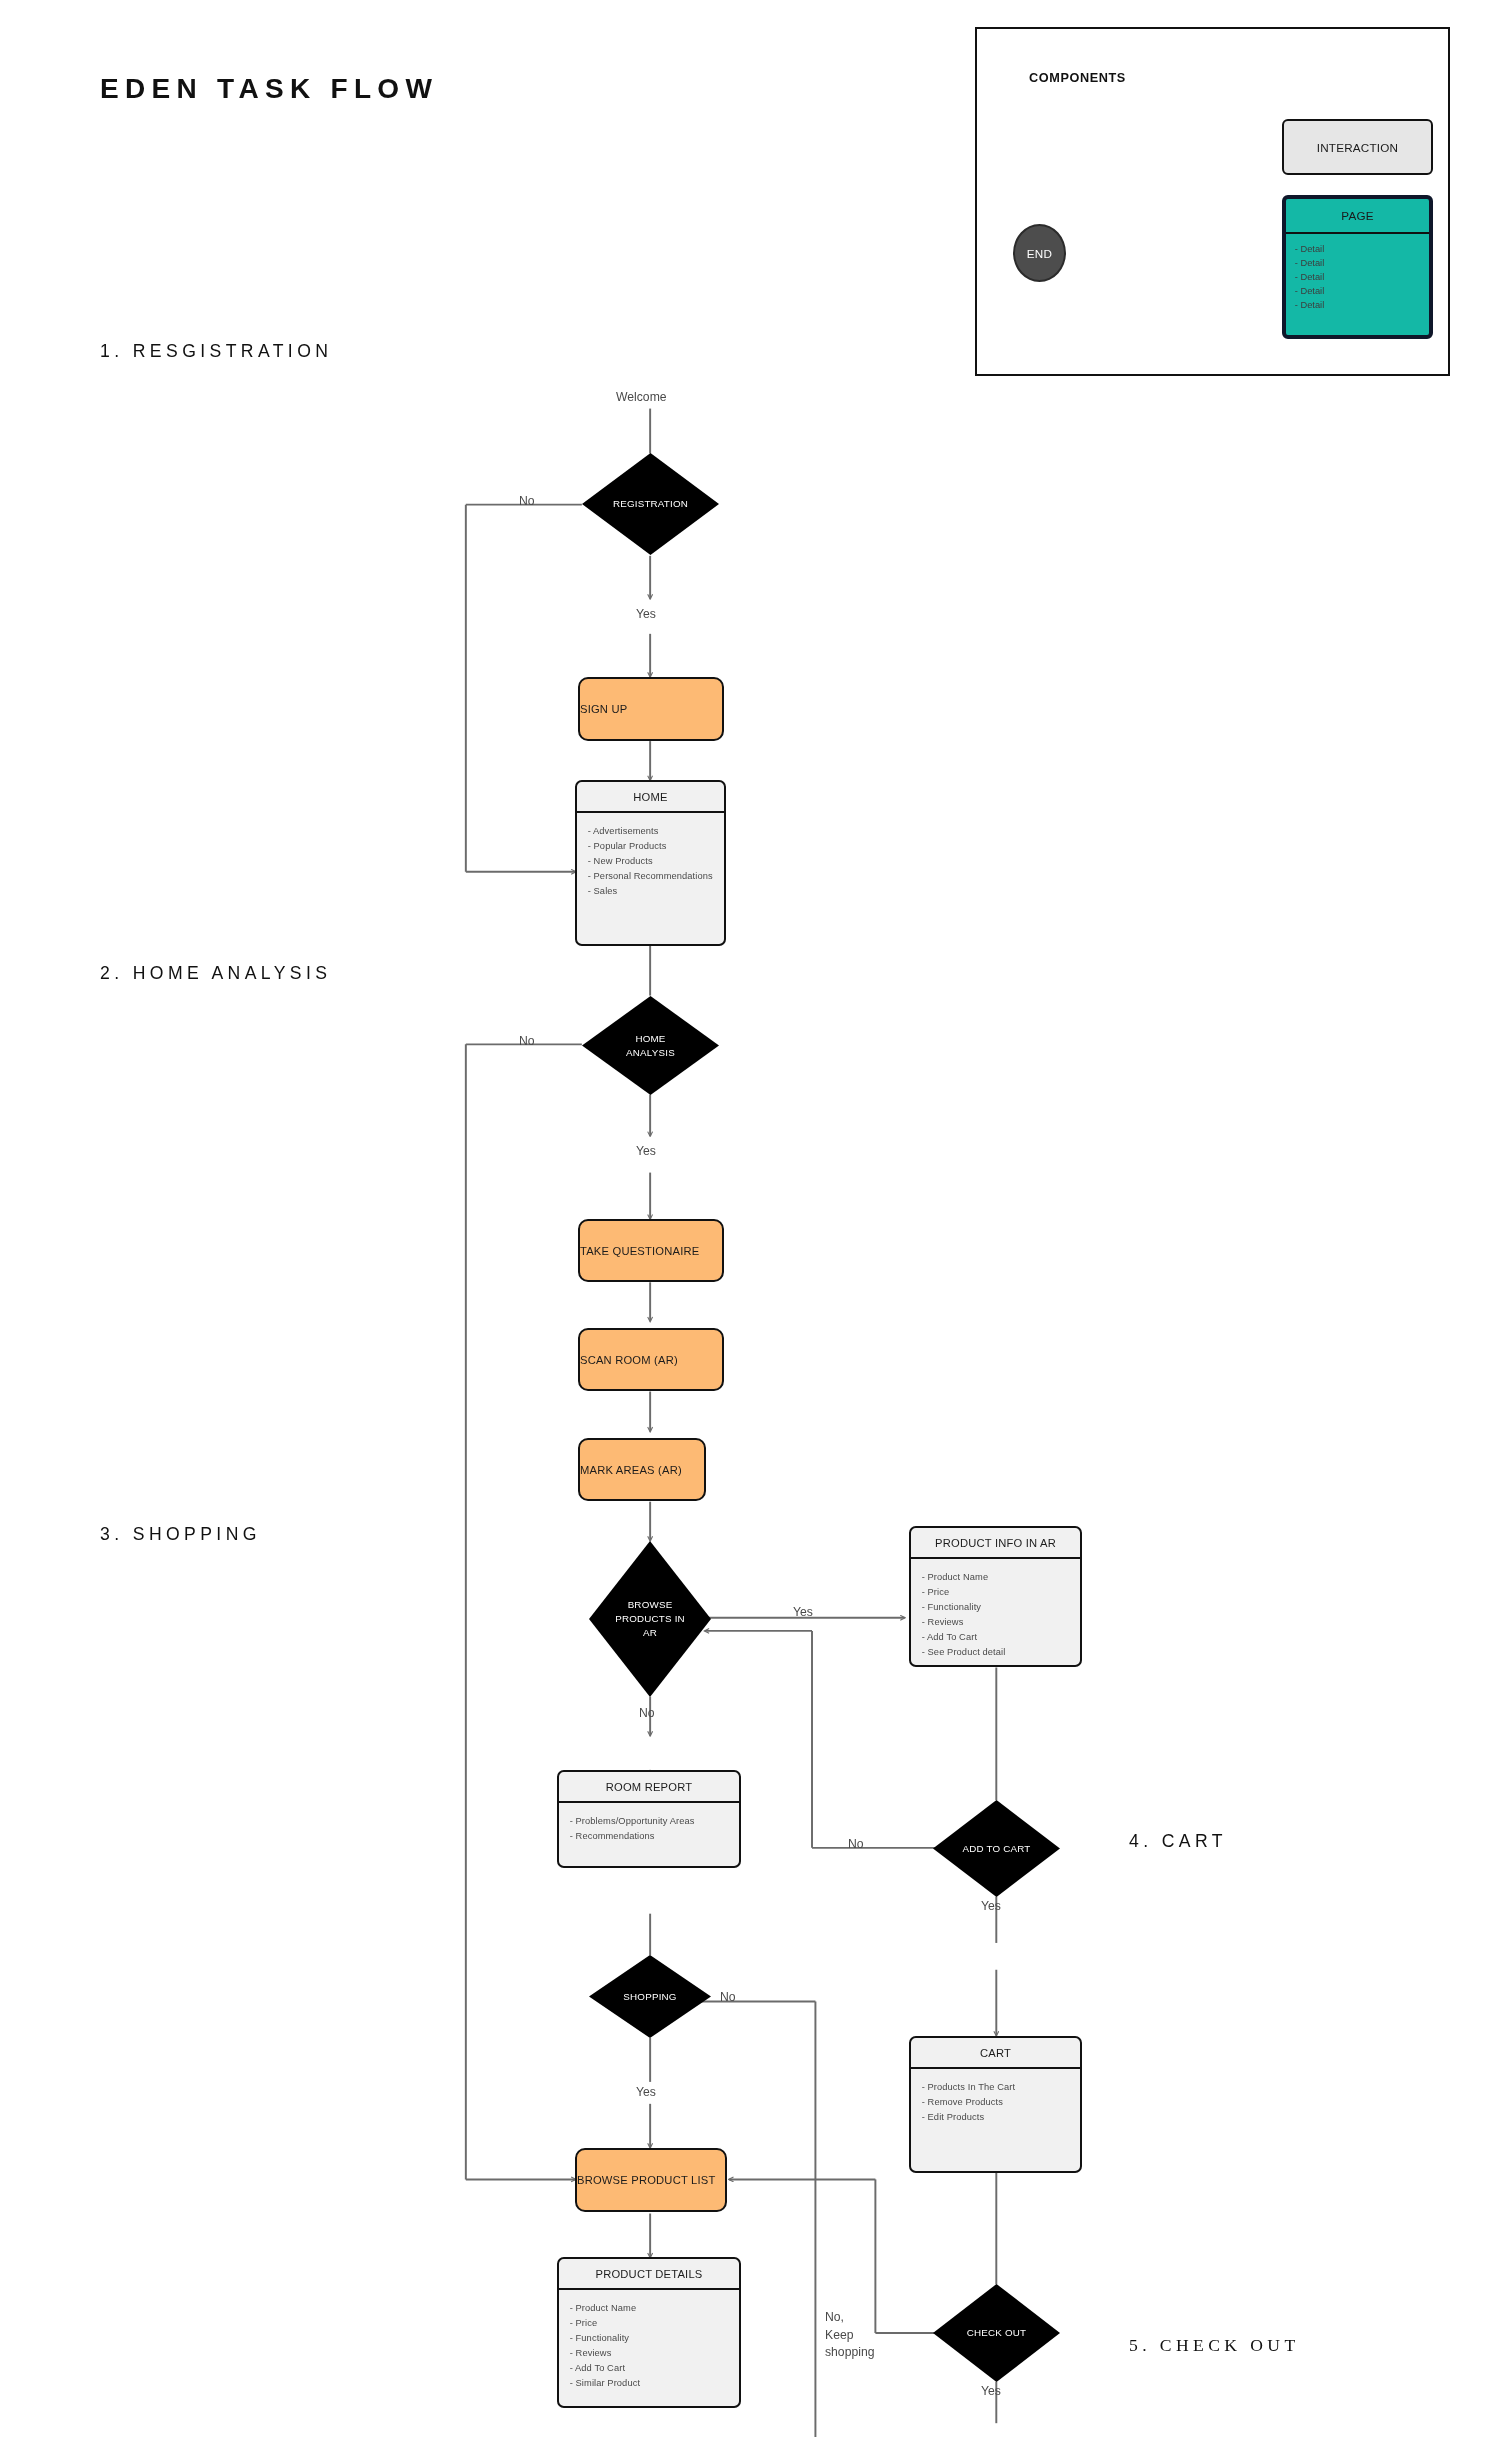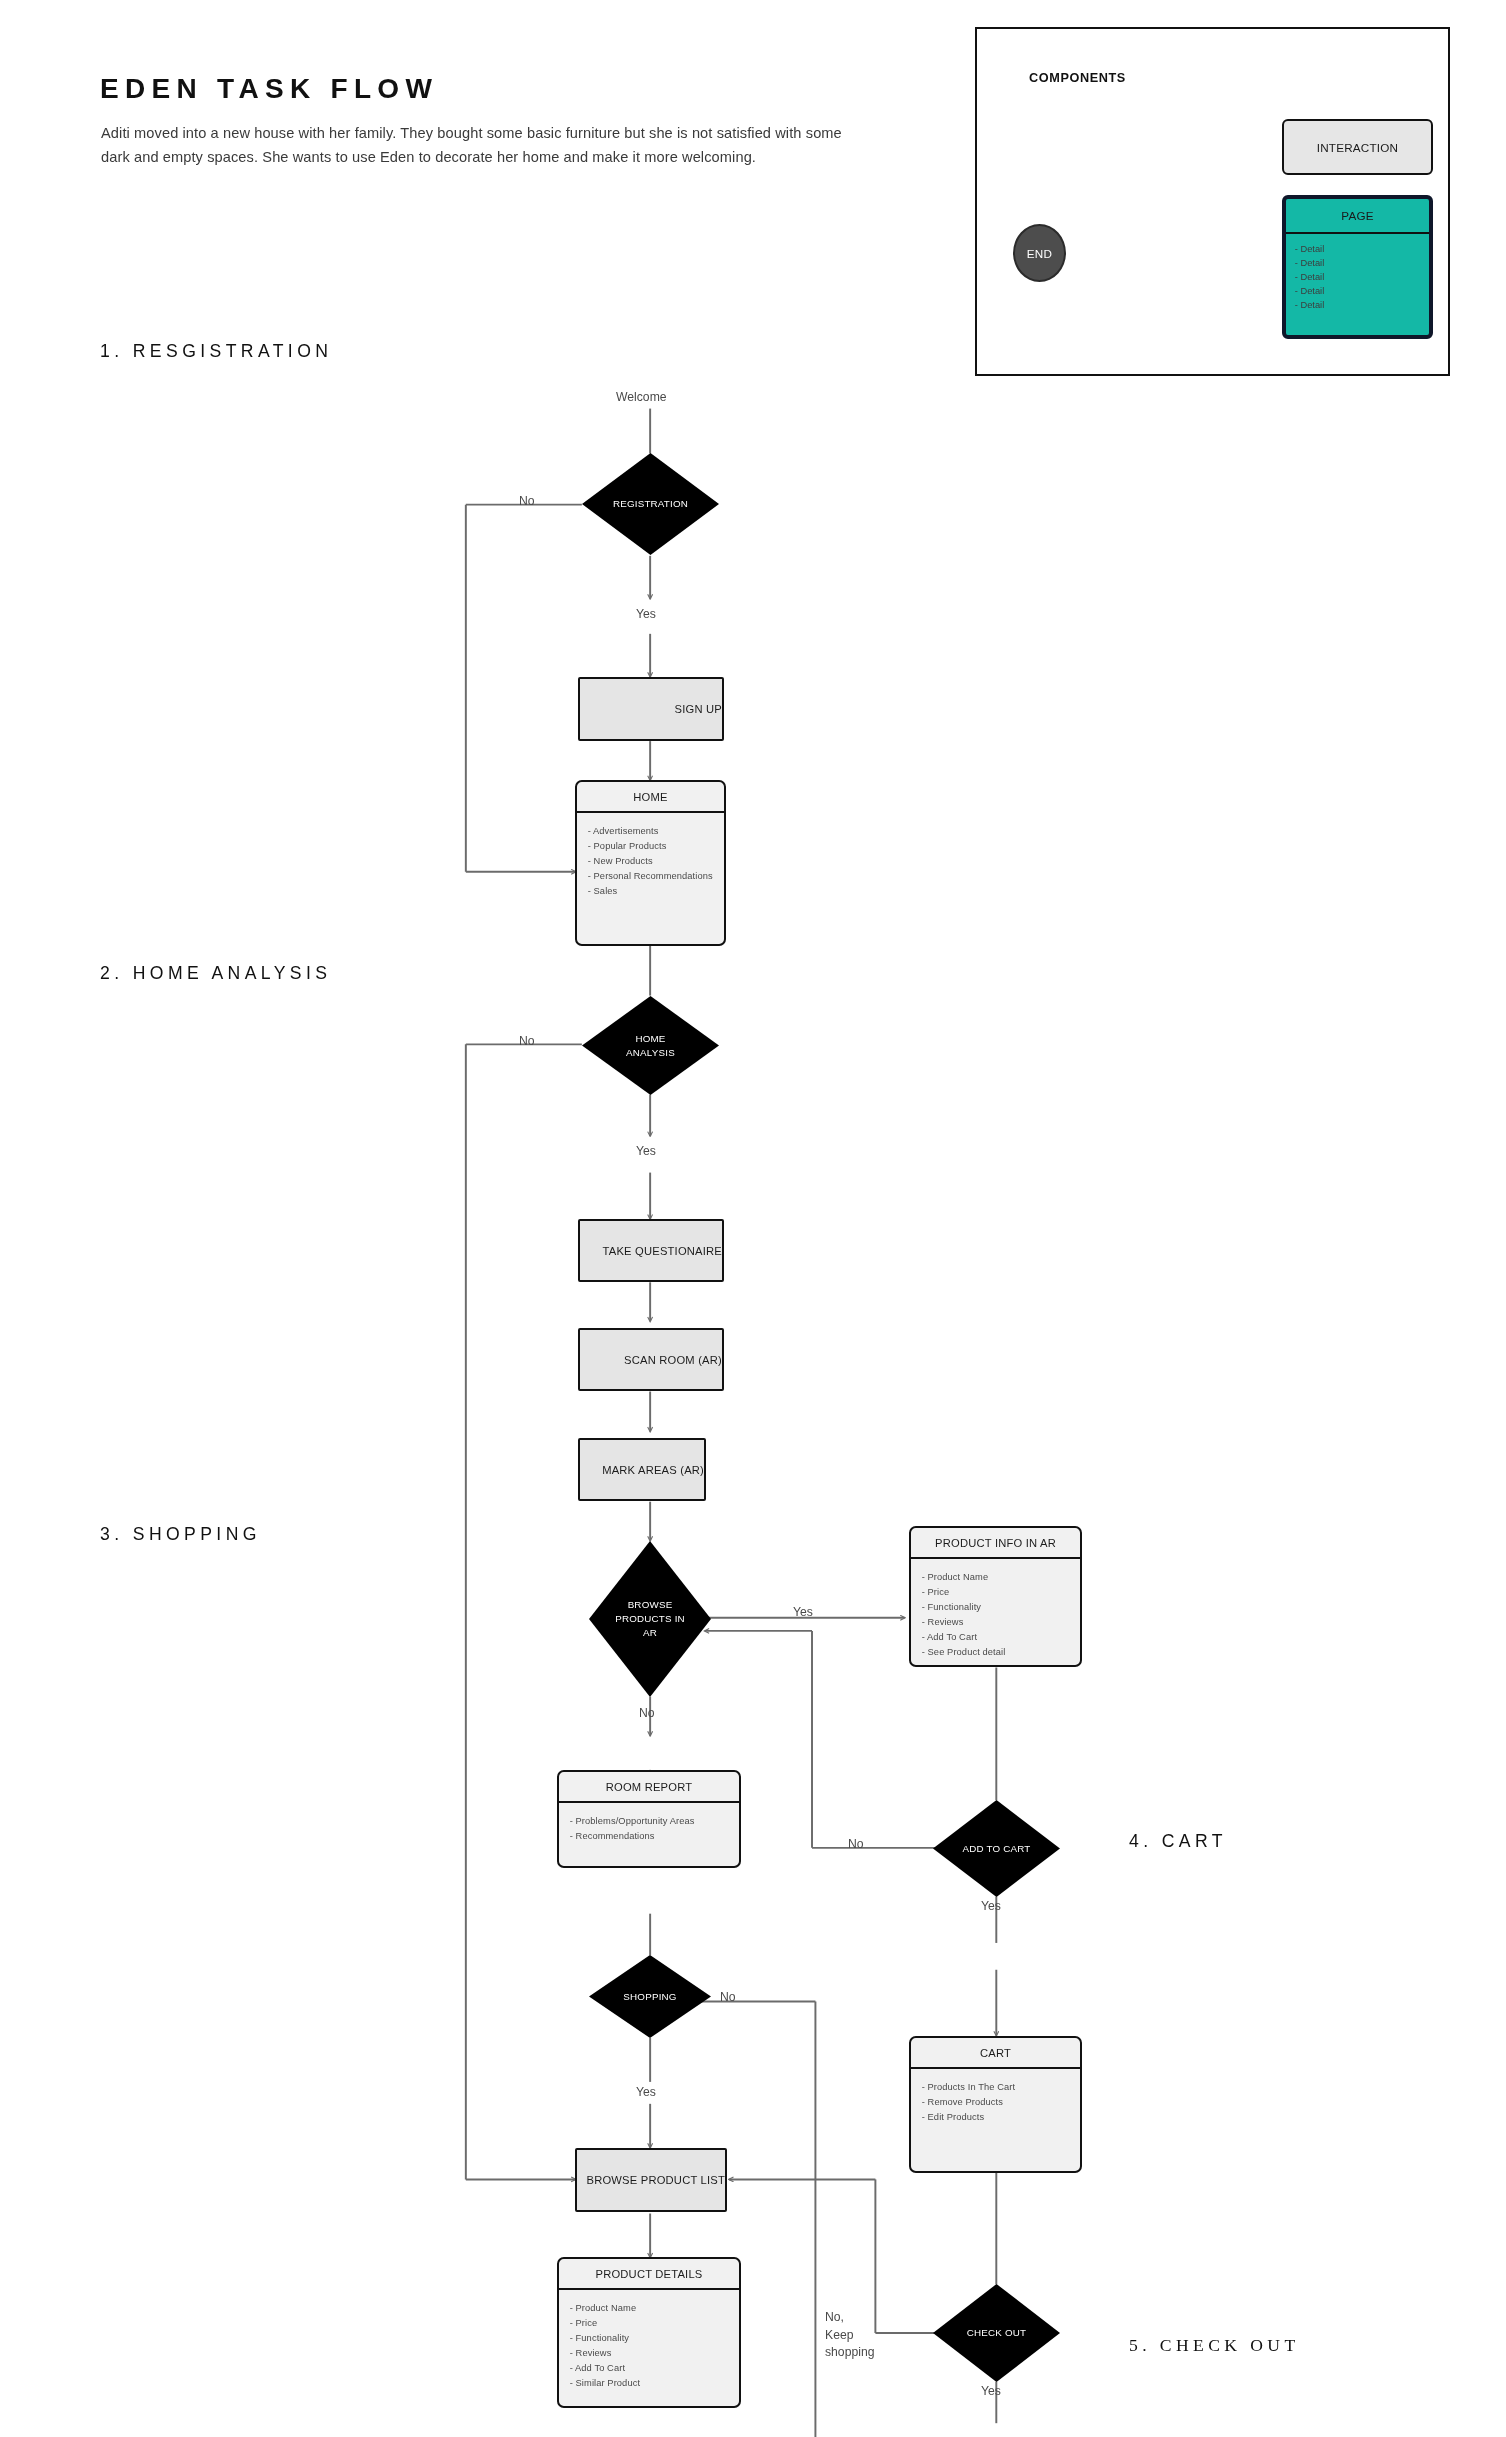--- a/index.html
+++ b/index.html
@@ -66,22 +66,22 @@
   .sec-head{
     position:absolute;font-size:17.6px;letter-spacing:4.4px;color:#111;white-space:nowrap;font-weight:400;
   }
 
   
   svg.wires{position:absolute;left:0;top:0;width:1507px;height:3097px;pointer-events:none;}
 
   
   .node{position:absolute;box-sizing:border-box;}
   .rect{
-    background:#e5e5e5;border:2.4px solid #111;border-radius:2px;
-    display:flex;align-items:center;justify-content:flex-end;
+    background:#fdba74;border:2.4px solid #111;border-radius:10px;
+    display:flex;align-items:center;justify-content:flex-start;
     font-size:11.2px;letter-spacing:0.2px;color:#1c1c1c;text-align:center;
   }
   .pagebox{
     background:#f1f1f1;border:2.4px solid #111;border-radius:6.8px;
     display:flex;flex-direction:column;overflow:hidden;
   }
   .pagebox .pb-head{
     flex:0 0 29px;display:flex;align-items:center;justify-content:center;
     font-size:11.2px;letter-spacing:0.2px;color:#1c1c1c;border-bottom:2.4px solid #111;
   }
@@ -103,21 +103,20 @@
   .wlabel{
     position:absolute;font-size:12.2px;color:#4a4a4a;white-space:pre;line-height:1.45;
   }
 </style>
 </head>
 <body>
 
 <div id="root">
 
   <div class="page-title">EDEN TASK FLOW</div>
-  <div class="page-subtitle">Aditi moved into a new house with her family. They bought some basic furniture but she is not satisfied with some dark and empty spaces. She wants to use Eden to decorate her home and make it more welcoming.</div>
 
   <div class="legend-box"></div>
   <div class="legend-title">COMPONENTS</div>
 
   <div class="legend-end">
     <span>END</span>
   </div>
 
 
   <div class="legend-inter">

